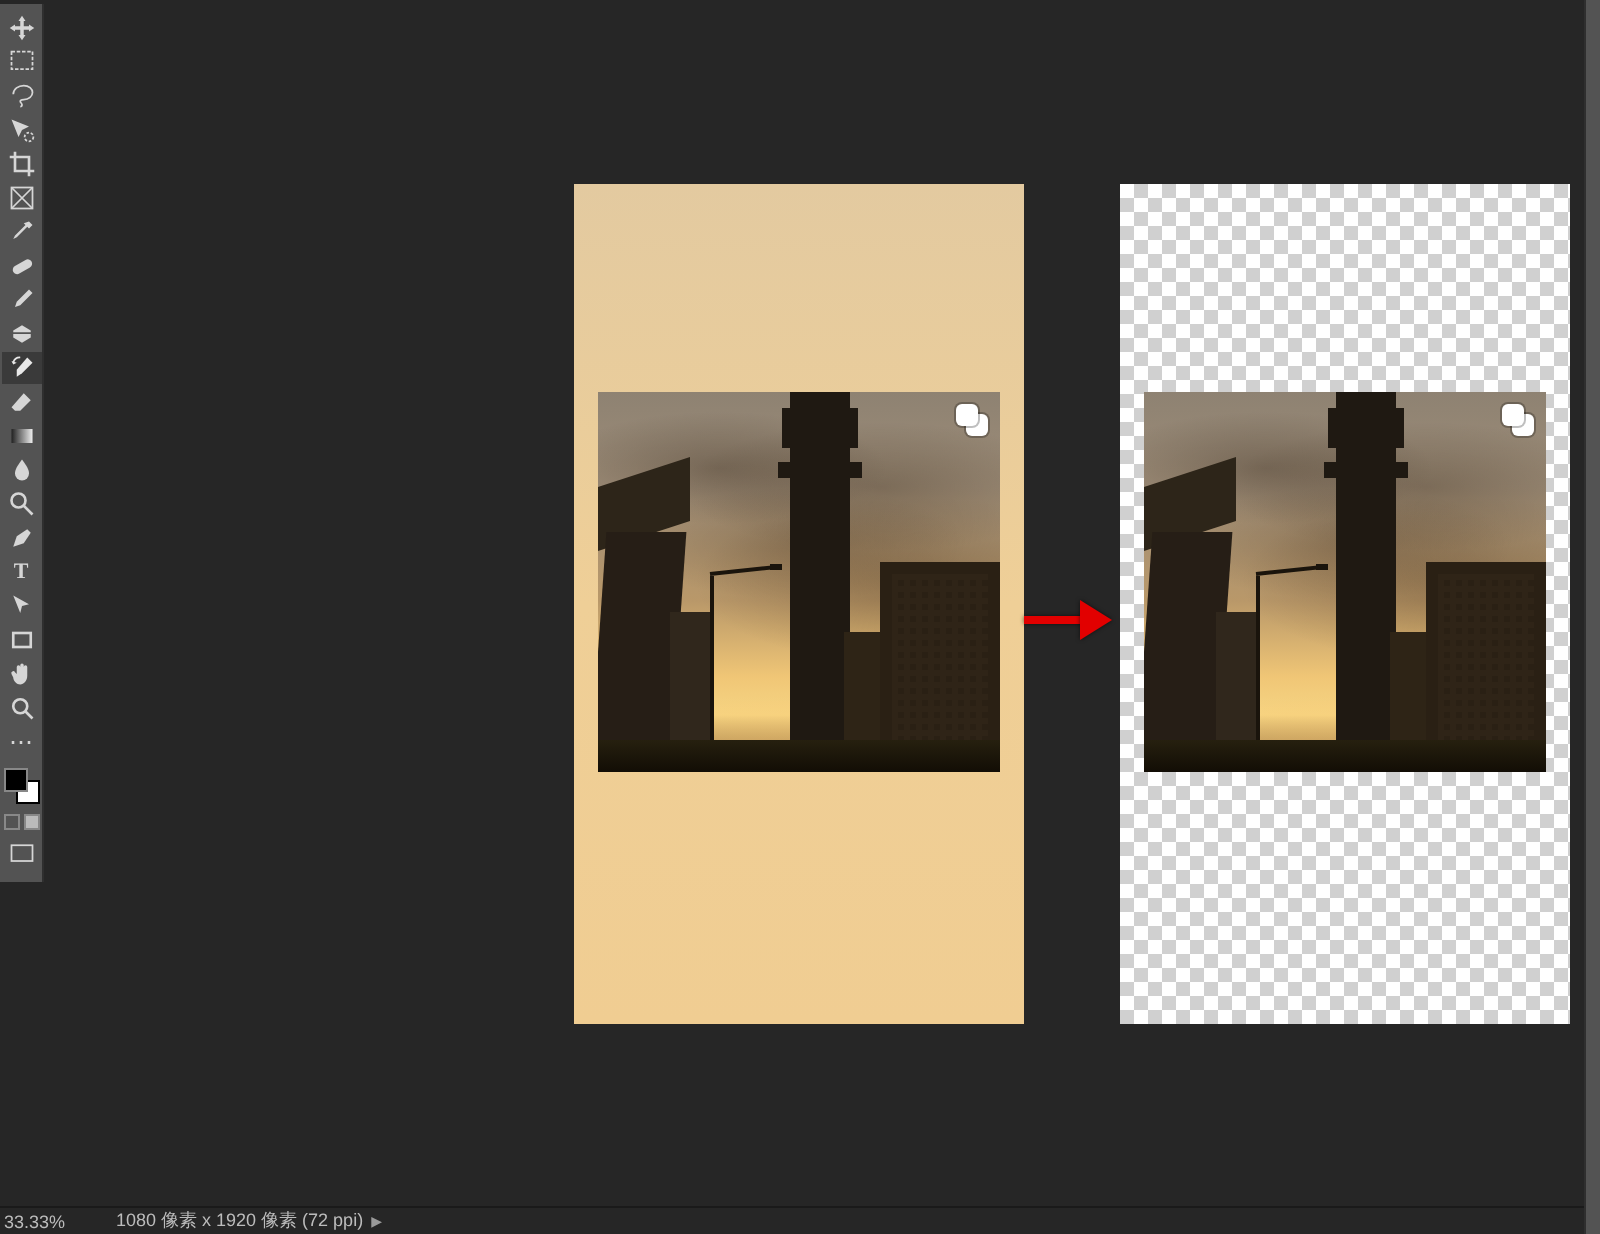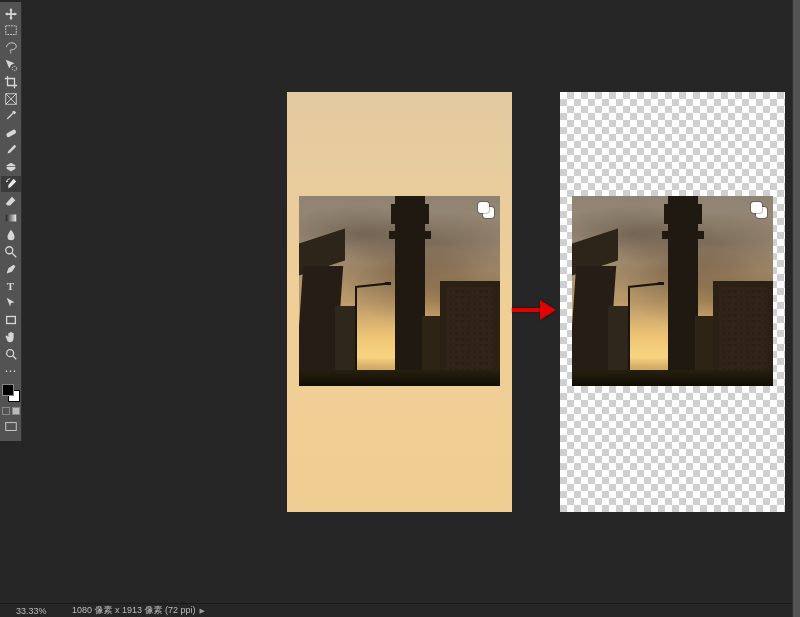--- a/index.html
+++ b/index.html
@@ -160,21 +160,21 @@
   
   .status{
     position:absolute;
     left:0; right:8px; bottom:0;
     height:14px;
     background:#262626;
     border-top:1px solid #1a1a1a;
     display:flex; align-items:center;
     color:#bcbcbc;
     font-size:9px;
-    padding-left:16px;
+    padding-left:2px;
     gap:8px;
   }
   .status .zoom{ width:48px;}
   .status .chev{ font-size:7px; color:#9a9a9a; margin-left:4px;}
 </style>
 </head>
 <body>
 
 <div class="tools">
   <div class="tool">
@@ -344,15 +344,15 @@
       <div class="ground"></div>
       <div class="stack-icon"></div>
     </div>
   </div>
 
 </div>
 
 <div class="status">
   <span class="zoom">33.33%</span>
   <span>
-    <span>1080 像素 x 1913 像素 (72 ppi)</span><span class="chev">▶</span>
+    <span>1080 像素 x 1920 像素 (72 ppi)</span><span class="chev">▶</span>
   </span>
 </div>
 
 </body></html>

